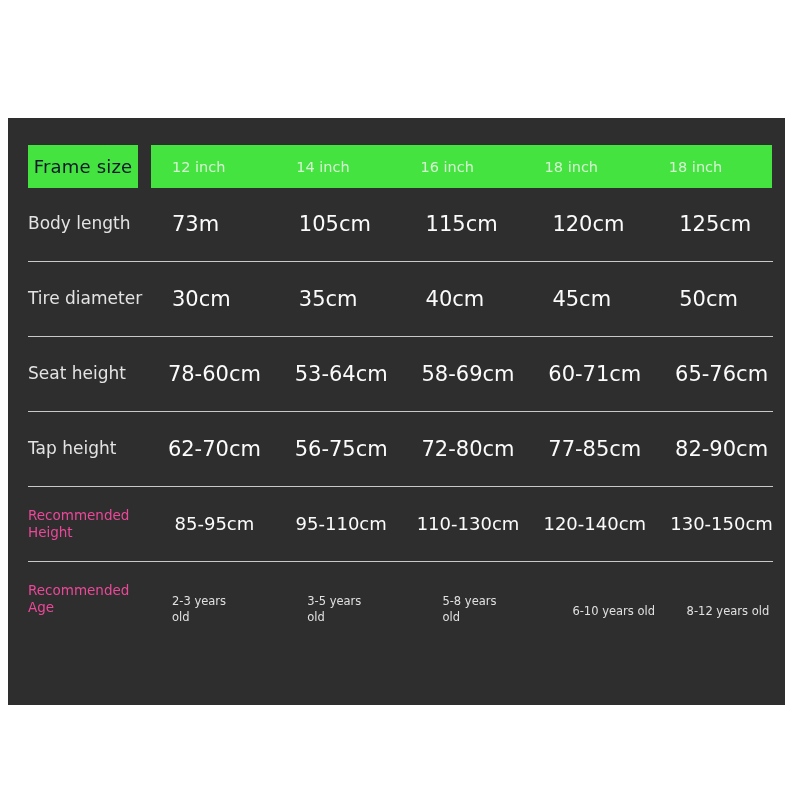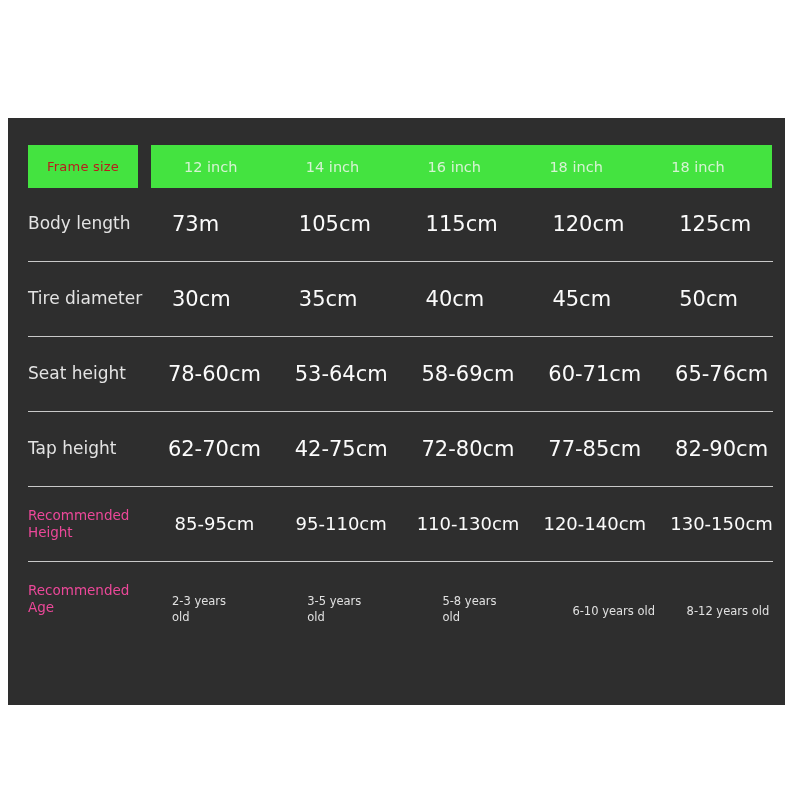--- a/index.html
+++ b/index.html
@@ -47,35 +47,34 @@
     top: 0;
     width: 110px;
     height: 43px;
     background: #44e340;
     display: flex;
     align-items: center;
     justify-content: center;
     box-sizing: border-box;
   }
   .header-label-cell .htxt {
-    font-size: 13px;
-    color: #b91c1c;
+    font-size: 18px;
+    color: #0f172a;
     letter-spacing: .2px;
     white-space: nowrap;
   }
   .header-values-bar {
     position: absolute;
     left: 143px;
     top: 0;
     width: 621px;
     height: 43px;
     background: #44e340;
     display: flex;
     box-sizing: border-box;
-    padding-left: 12px;
   }
   .header-values-bar .hcell {
     flex: 1 1 0;
     display: flex;
     align-items: center;
     padding-left: 21px;
     box-sizing: border-box;
   }
   .header-values-bar .hcell span {
     font-size: 14.5px;
@@ -227,21 +226,21 @@
           <div class="vcell center">60-71cm</div>
           <div class="vcell center">65-76cm</div>
         </div>
       </div>
 
       <div class="srow">
         <div class="row-sep"></div>
         <div class="rlabel">Tap height</div>
         <div class="rvals">
           <div class="vcell center">62-70cm</div>
-          <div class="vcell center">42-75cm</div>
+          <div class="vcell center">56-75cm</div>
           <div class="vcell center">72-80cm</div>
           <div class="vcell center">77-85cm</div>
           <div class="vcell center">82-90cm</div>
         </div>
       </div>
 
       <div class="srow">
         <div class="row-sep"></div>
         <div class="rlabel small">Recommended
 Height</div>

